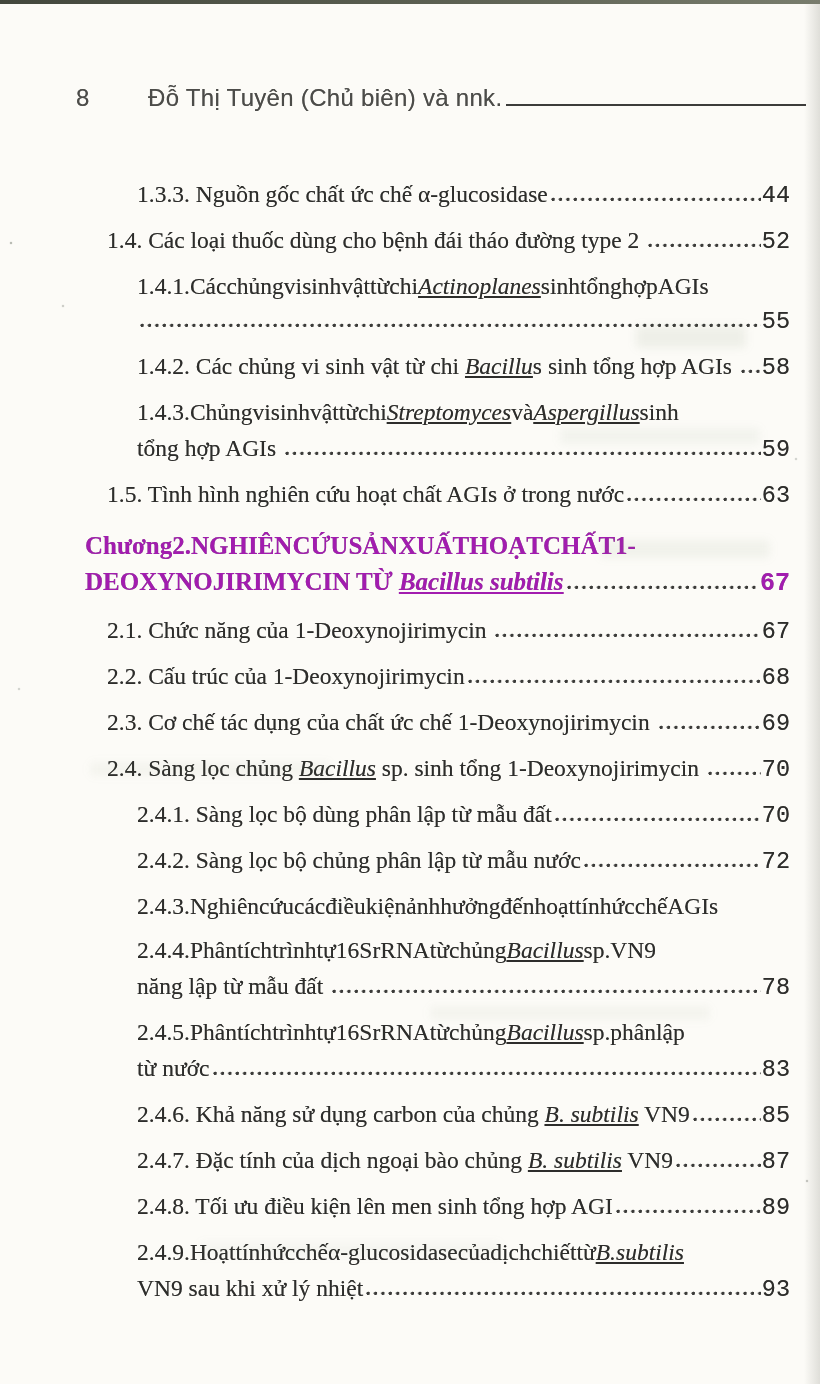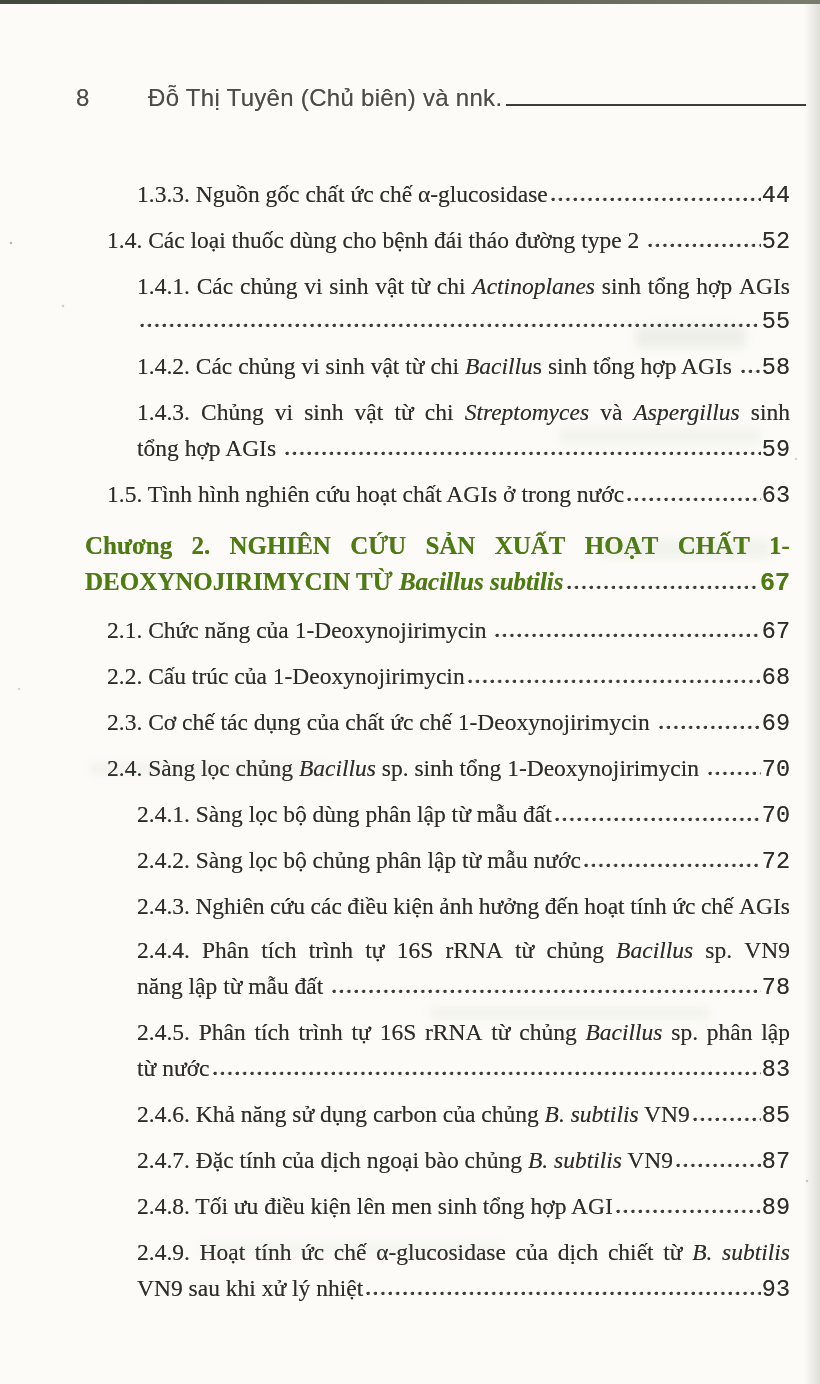--- a/index.html
+++ b/index.html
@@ -65,26 +65,26 @@
     font-size: 23.5px;
     line-height: 36px;
   }
   .toc-entry { margin-bottom: 8px; }
   .toc-entry.indent-1 { padding-left: 22px; }
   .toc-entry.indent-2 { padding-left: 52px; }
   .toc-entry.chapter {
     font-weight: bold;
     font-size: 25px;
     margin-top: 14px; margin-bottom: 10px;
-    color: #4d7c0f;
+    color: #a21caf;
   }
   .tline { display: flex; align-items: baseline; }
-  .tline.just { justify-content: space-between; }
+  .tline.just { justify-content: flex-start; }
   .ttext { white-space: pre; }
-  .it { font-style: italic; }
+  .it { font-style: italic; text-decoration: underline; }
   .dots {
     flex: 1 1 auto; min-width: 10px;
     height: 5px;  
     margin: 0 1px 0 3px;
     background-image: radial-gradient(circle at 2.1px 2.3px, #3b3b39 1.5px, rgba(0,0,0,0) 1.95px);
     background-size: 7.4px 5px;
     background-repeat: repeat-x;
     background-position: left bottom;
   }
   .pg { white-space: nowrap; font-family: Liberation Mono, monospace; }

